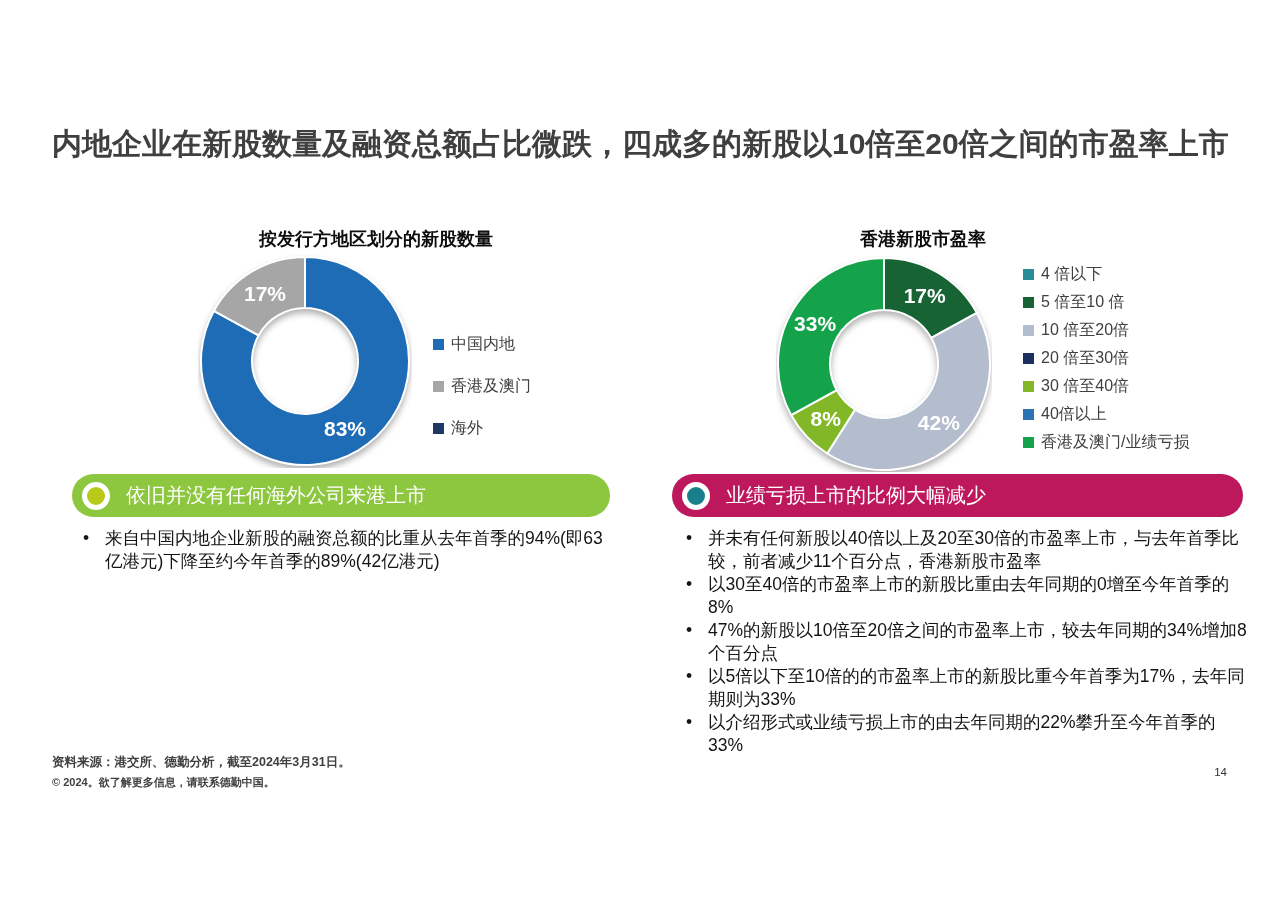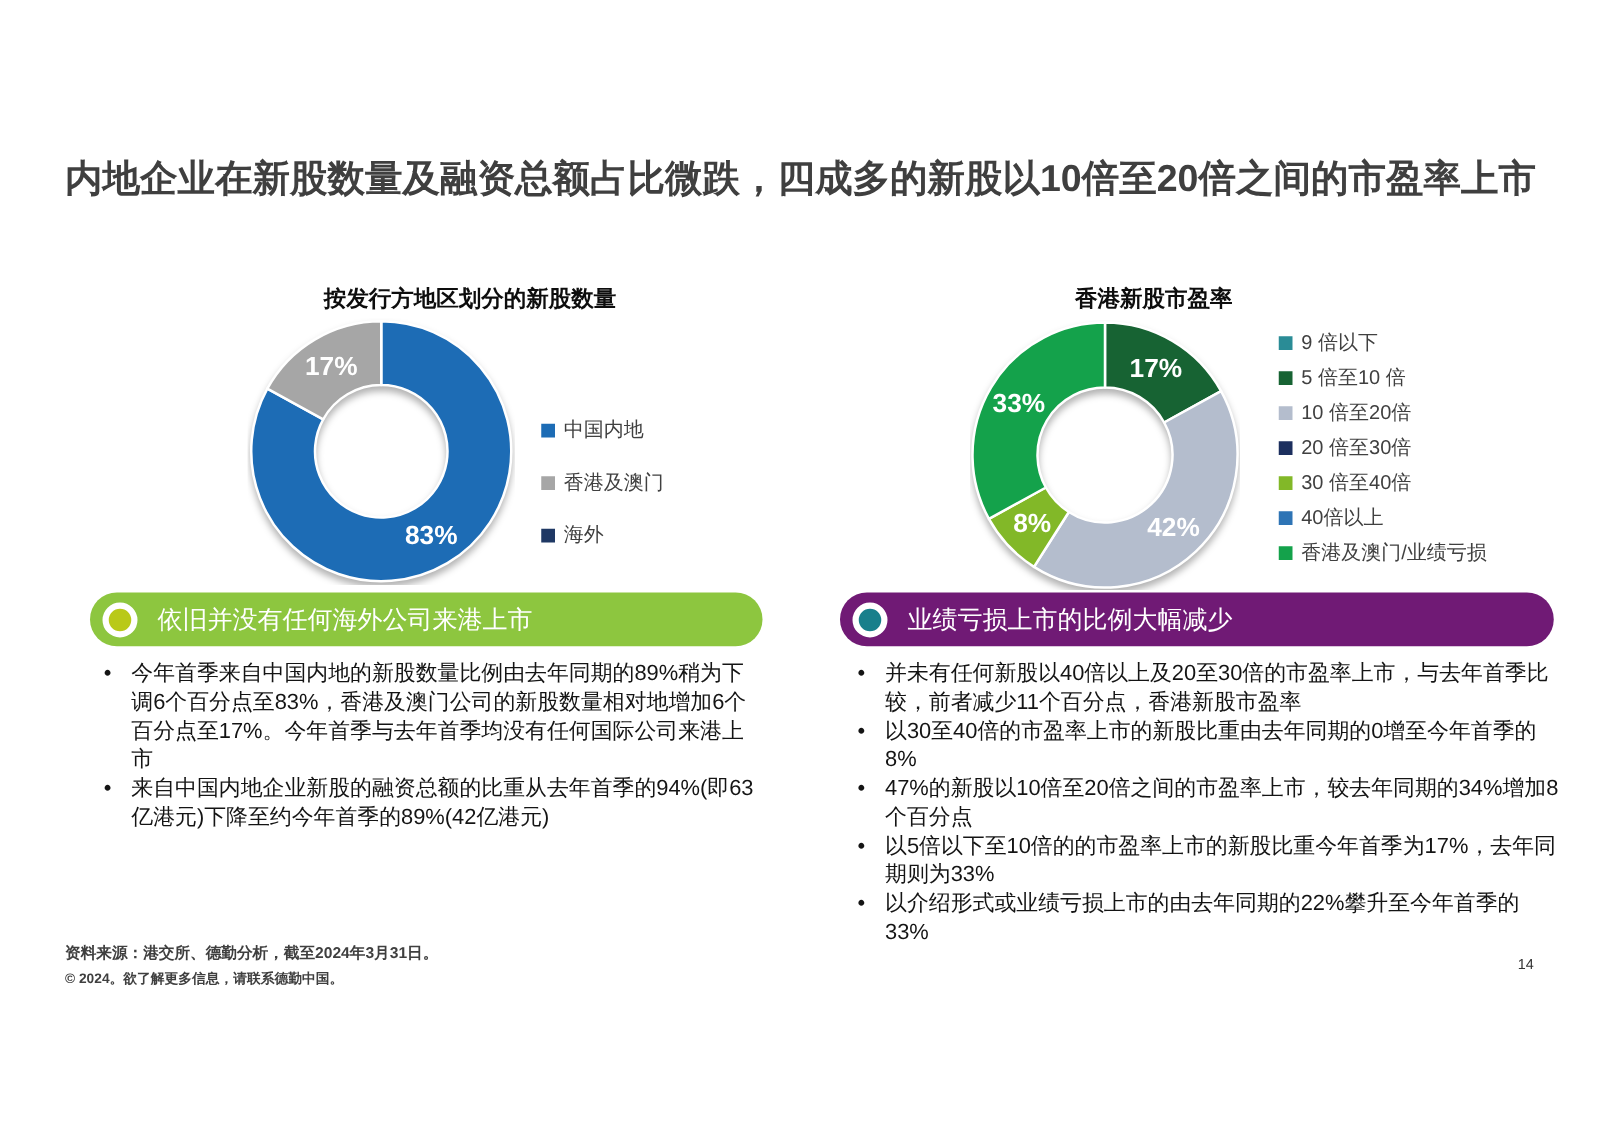--- a/index.html
+++ b/index.html
@@ -105,21 +105,21 @@
     </g>
     <text x="148.7" y="39.1" text-anchor="middle" dominant-baseline="central" class="donut-label">17%</text>
     <text x="162.8" y="166.3" text-anchor="middle" dominant-baseline="central" class="donut-label">42%</text>
     <text x="49.7" y="162.8" text-anchor="middle" dominant-baseline="central" class="donut-label">8%</text>
     <text x="39.1" y="67.3" text-anchor="middle" dominant-baseline="central" class="donut-label">33%</text>
   </svg>
 <div class="abs" id="right-legend">
 
     <div class="legend-item">
       <span class="swatch" style="background: rgb(42, 140, 150);"></span>
-      <span class="legend-label">9 倍以下</span>
+      <span class="legend-label">4 倍以下</span>
     </div>
 
     <div class="legend-item">
       <span class="swatch" style="background: rgb(23, 99, 51);"></span>
       <span class="legend-label">5 倍至10 倍</span>
     </div>
 
     <div class="legend-item">
       <span class="swatch" style="background: rgb(180, 189, 205);"></span>
       <span class="legend-label">10 倍至20倍</span>
@@ -145,26 +145,25 @@
       <span class="legend-label">香港及澳门/业绩亏损</span>
     </div>
   </div>
 
 <div class="abs banner" id="left-banner" style="background: rgb(141, 198, 63);">
   <span class="banner-dot" style="background: rgb(185, 201, 24);"></span>
   <span class="banner-text">依旧并没有任何海外公司来港上市</span>
 </div>
 <ul class="abs bullets" id="left-bullets">
 
-    <li>今年首季来自中国内地的新股数量比例由去年同期的89%稍为下调6个百分点至83%，香港及澳门公司的新股数量相对地增加6个百分点至17%。今年首季与去年首季均没有任何国际公司来港上市</li>
 
     <li>来自中国内地企业新股的融资总额的比重从去年首季的94%(即63亿港元)下降至约今年首季的89%(42亿港元)</li>
   </ul>
 
-<div class="abs banner" id="right-banner" style="background: #701a75;">
+<div class="abs banner" id="right-banner" style="background: #be185d;">
   <span class="banner-dot" style="background: rgb(24, 127, 139);"></span>
   <span class="banner-text">业绩亏损上市的比例大幅减少</span>
 </div>
 <ul class="abs bullets" id="right-bullets">
 
     <li>并未有任何新股以40倍以上及20至30倍的市盈率上市，与去年首季比较，前者减少11个百分点，香港新股市盈率</li>
 
     <li>以30至40倍的市盈率上市的新股比重由去年同期的0增至今年首季的8%</li>
 
     <li>47%的新股以10倍至20倍之间的市盈率上市，较去年同期的34%增加8个百分点</li>

